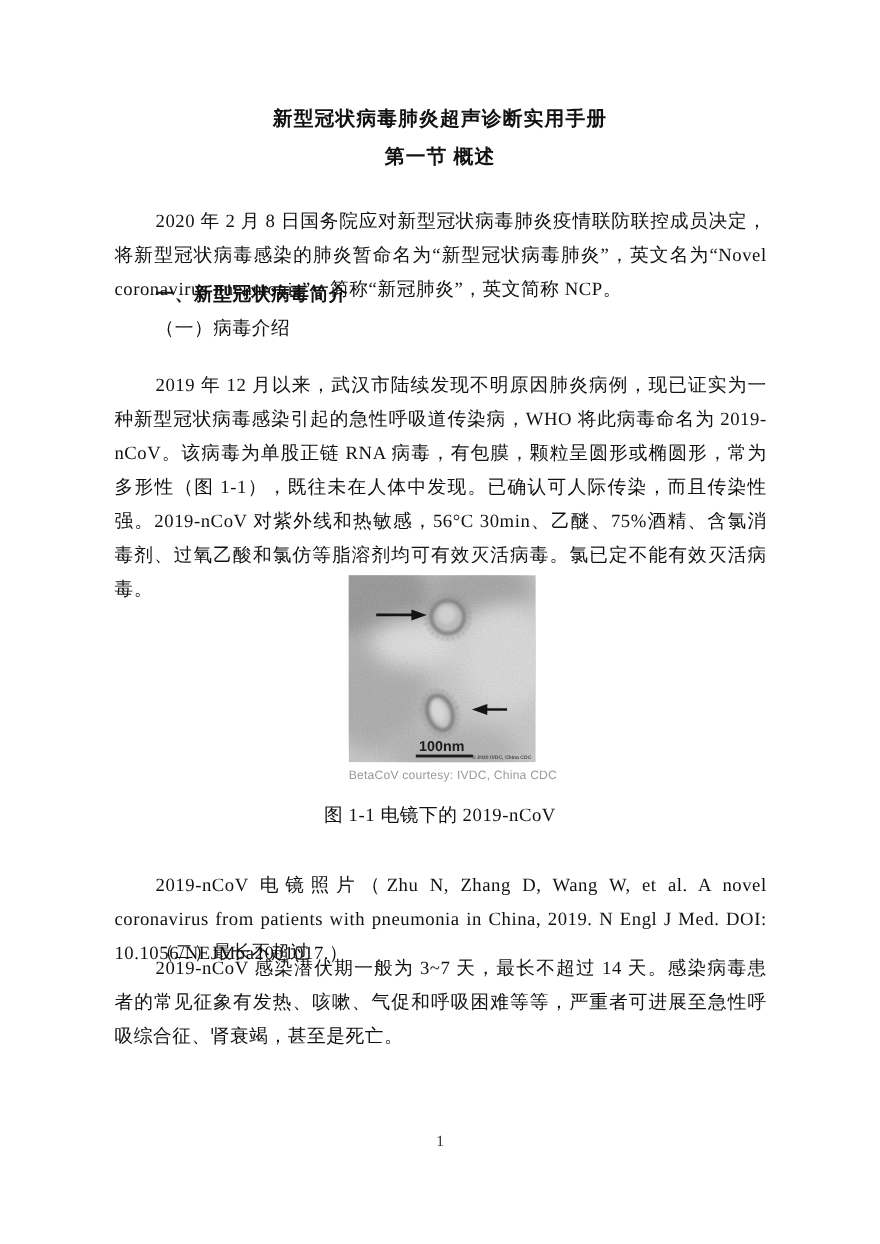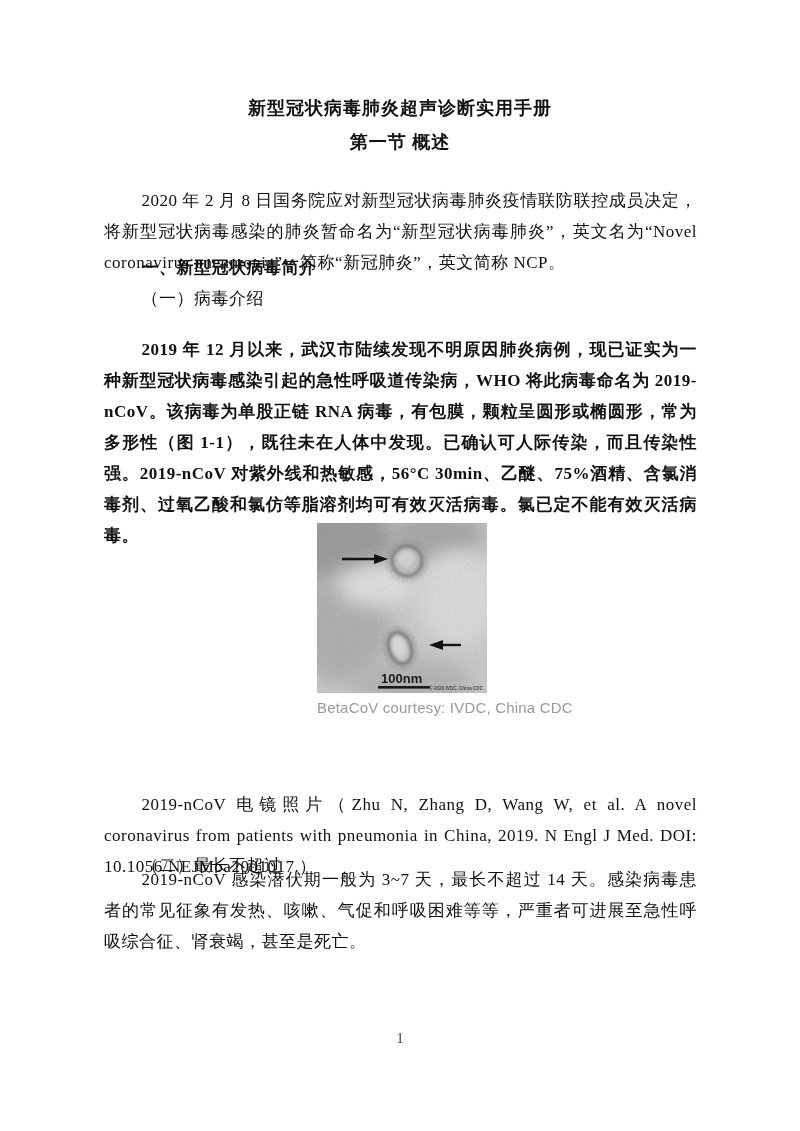--- a/index.html
+++ b/index.html
@@ -19,27 +19,27 @@
   .body-text{
     left:104px;width:593px;
     font-size:17px;line-height:31px;
     text-align:justify;text-justify:inter-character;
     letter-spacing:0.5px;
     text-indent:2.2em;
   }
   .para1{top:168px;}
   .h-one{top:257px;font-weight:bold;line-height:22px;}
   .h-sub1{top:288px;line-height:22px;}
-  .para2{top:317px;font-weight:bold;}
+  .para2{top:317px;}
   .figure-wrap{top:523px;left:317px;width:170px;height:138px;}
   .figure-wrap svg{display:block;width:170px;height:170px;}
   .figure-credit{
     top:699px;left:317px;
     font-family:"Liberation Sans","DejaVu Sans",sans-serif;
-    font-size:15px;color:#9a9a9a;letter-spacing:0.2px;
+    font-size:11px;color:#9a9a9a;letter-spacing:0.2px;
   }
   .figure-caption{top:730px;font-size:17px;letter-spacing:0.5px;line-height:22px;}
   .citation{top:772px;}
   .h-sub2{top:855px;line-height:22px;}
   .para3{top:847px;}
   .page-number{top:1031px;font-size:14px;color:#333;}
 </style>
 </head>
 <body>
 
@@ -112,20 +112,21 @@
 
       <text x="64" y="160" font-family="Liberation Sans, DejaVu Sans, sans-serif" font-size="13" font-weight="bold" fill="#1a1a1a">100nm</text>
       <rect x="61" y="163" width="52" height="2.6" fill="#1a1a1a"></rect>
 
       <text x="166" y="167" text-anchor="end" font-family="Liberation Sans, DejaVu Sans, sans-serif" font-size="4.6" font-weight="bold" fill="#4a4a4a">© 2020 IVDC, China CDC</text>
     </svg>
   </div>
 
   <div class="abs figure-credit">BetaCoV courtesy: IVDC, China CDC</div>
 
+  <div class="abs centered figure-caption">图 1-1  电镜下的 2019-nCoV</div>
 
   <p class="abs body-text citation">2019-nCoV 电镜照片（Zhu N, Zhang D, Wang W, et al. A novel coronavirus from patients with pneumonia in China, 2019. N Engl J Med. DOI: 10.1056/NEJMoa2001017.）</p>
 
   <div class="abs body-text h-sub2">（二）最长不超过</div>
 
   <p class="abs body-text para3">2019-nCoV 感染潜伏期一般为 3~7 天，最长不超过 14 天。感染病毒患者的常见征象有发热、咳嗽、气促和呼吸困难等等，严重者可进展至急性呼吸综合征、肾衰竭，甚至是死亡。</p>
 
   <div class="abs centered page-number">1</div>
 
 </div>

